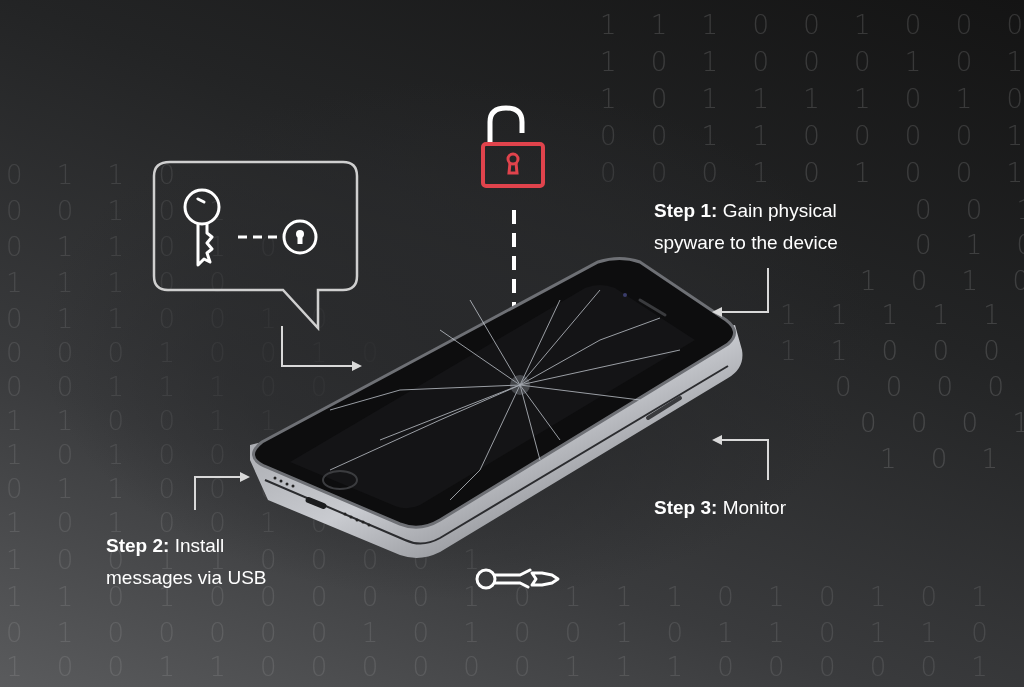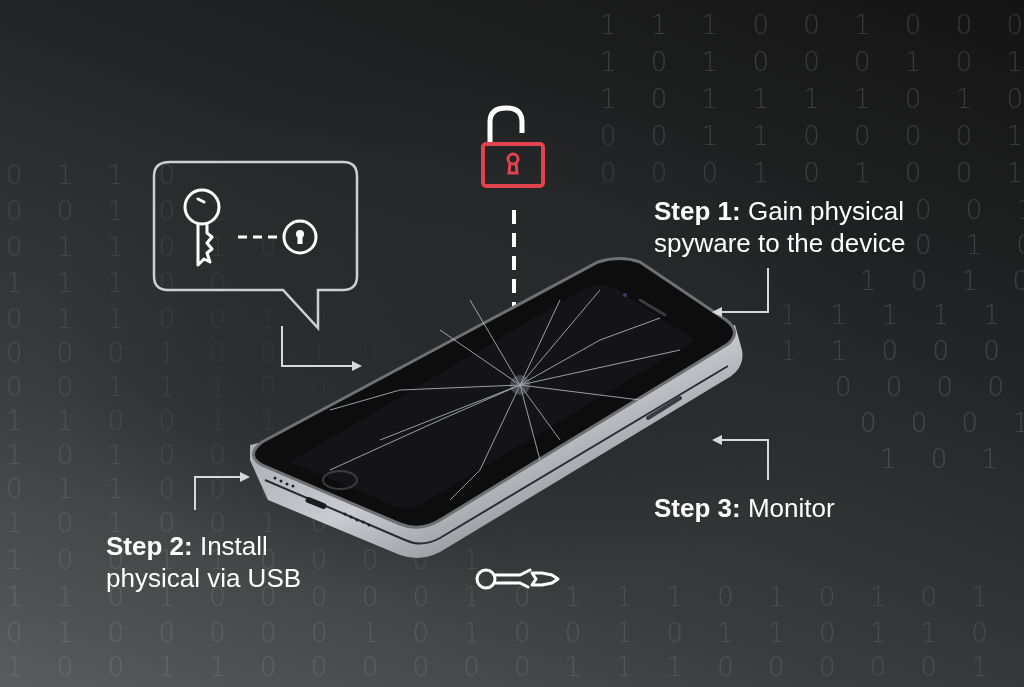--- a/index.html
+++ b/index.html
@@ -17,21 +17,21 @@
   .bin-right {
     position:absolute; white-space:nowrap;
     font-family: "DejaVu Sans", sans-serif; font-size:26px; font-weight:300;
     letter-spacing:13px; color:rgba(255,255,255,0.14);
   }
   .fade-mask {
     position:absolute; inset:0;
     background: radial-gradient(ellipse 420px 260px at 460px 340px, rgba(40,41,43,0.92) 0%, rgba(40,41,43,0.6) 55%, rgba(40,41,43,0) 100%);
   }
   .label {
-    position:absolute; color:#ffffff; font-size:26px; line-height:32px;
+    position:absolute; color:#ffffff; font-size:19px; line-height:32px;
   }
   .label b { font-weight:700; }
   svg { position:absolute; overflow:visible; }
 </style>
 </head>
 <body>
 
 <div class="binary-layer">
   <div class="bin-right" style="left:600px; top:10px;">1 1 1 0 0 1 0 0 0 0 1 0 1 1 1</div>
   <div class="bin-right" style="left:600px; top:47px;">1 0 1 0 0 0 1 0 1 0 1 0 1 1 0</div>
@@ -168,18 +168,18 @@
   <path d="M62 8 L72 8 L82 10 L88 14 L82 18 L72 20 L62 20 L66 14 Z" fill="none" stroke="#ffffff" stroke-width="3" stroke-linejoin="round"></path>
 </svg>
 
 <div class="label" style="left:654px; top:195px;">
   <div><b>Step 1:</b> <span>Gain physical</span></div>
   <div>spyware to the device</div>
 </div>
 
 <div class="label" style="left:106px; top:530px;">
   <div><b>Step 2:</b> <span>Install</span></div>
-  <div>physical via USB</div>
+  <div>messages via USB</div>
 </div>
 
 <div class="label" style="left:654px; top:492px;text-align:right;">
   <div><b>Step 3:</b> <span>Monitor</span></div>
 </div>
 
 </body></html>

